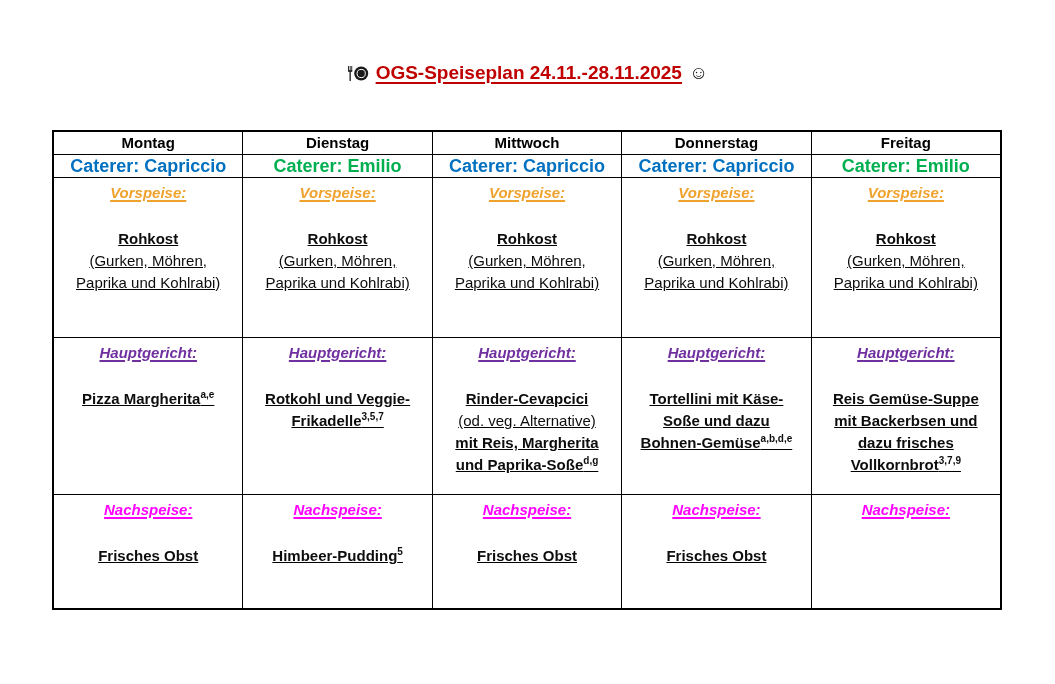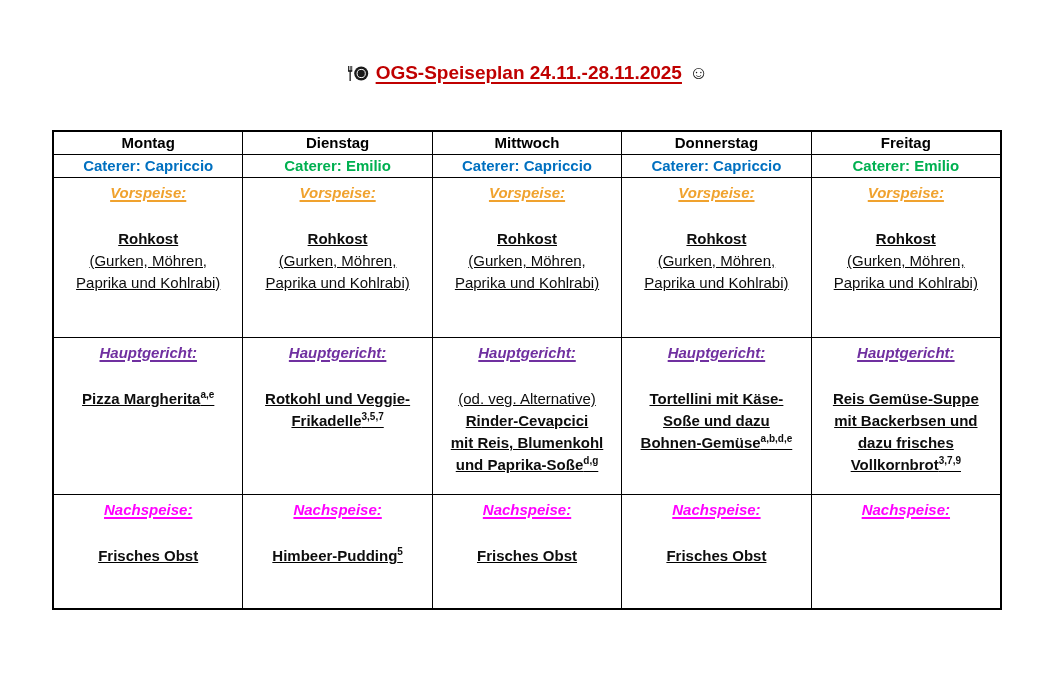--- a/index.html
+++ b/index.html
@@ -70,21 +70,21 @@
   .day-cell {
     height: 23px;
     line-height: 22px;
     font-size: 15px;
     font-weight: bold;
     color: #000;
   }
   .caterer-cell {
     height: 23px;
     line-height: 22px;
-    font-size: 15px;
+    font-size: 18px;
     font-weight: bold;
   }
   .section-cell {
     padding-top: 6px;
     text-decoration: underline;
   }
   .vorspeise-cell  { height: 160px; }
   .haupt-cell      { height: 157px; }
   .nach-cell       { flex: 1 1 auto; border-bottom: none; }
   .section-label {
@@ -197,23 +197,23 @@
       <span class="section-label" style="color: rgb(240, 162, 46);">Vorspeise:</span>
       <div class="dish-lines">
             <div class="dish-line bold">Rohkost</div>
             <div class="dish-line">(Gurken, Möhren,</div>
             <div class="dish-line">Paprika und Kohlrabi)</div>
           </div>
     </div>
     <div class="cell section-cell haupt-cell">
       <span class="section-label" style="color: rgb(112, 48, 160);">Hauptgericht:</span>
       <div class="dish-lines">
+            <div class="dish-line bold">Rinder-Cevapcici</div>
             <div class="dish-line">(od. veg. Alternative)</div>
-            <div class="dish-line bold">Rinder-Cevapcici</div>
-            <div class="dish-line bold">mit Reis, Blumenkohl</div>
+            <div class="dish-line bold">mit Reis, Margherita</div>
             <div class="dish-line bold">und Paprika-Soße<sup>d,g</sup></div>
           </div>
     </div>
     <div class="cell section-cell nach-cell">
       <span class="section-label" style="color: rgb(255, 0, 255);">Nachspeise:</span>
       <div class="dish-lines">
             <div class="dish-line bold">Frisches Obst</div>
           </div>
     </div>
   </div>

